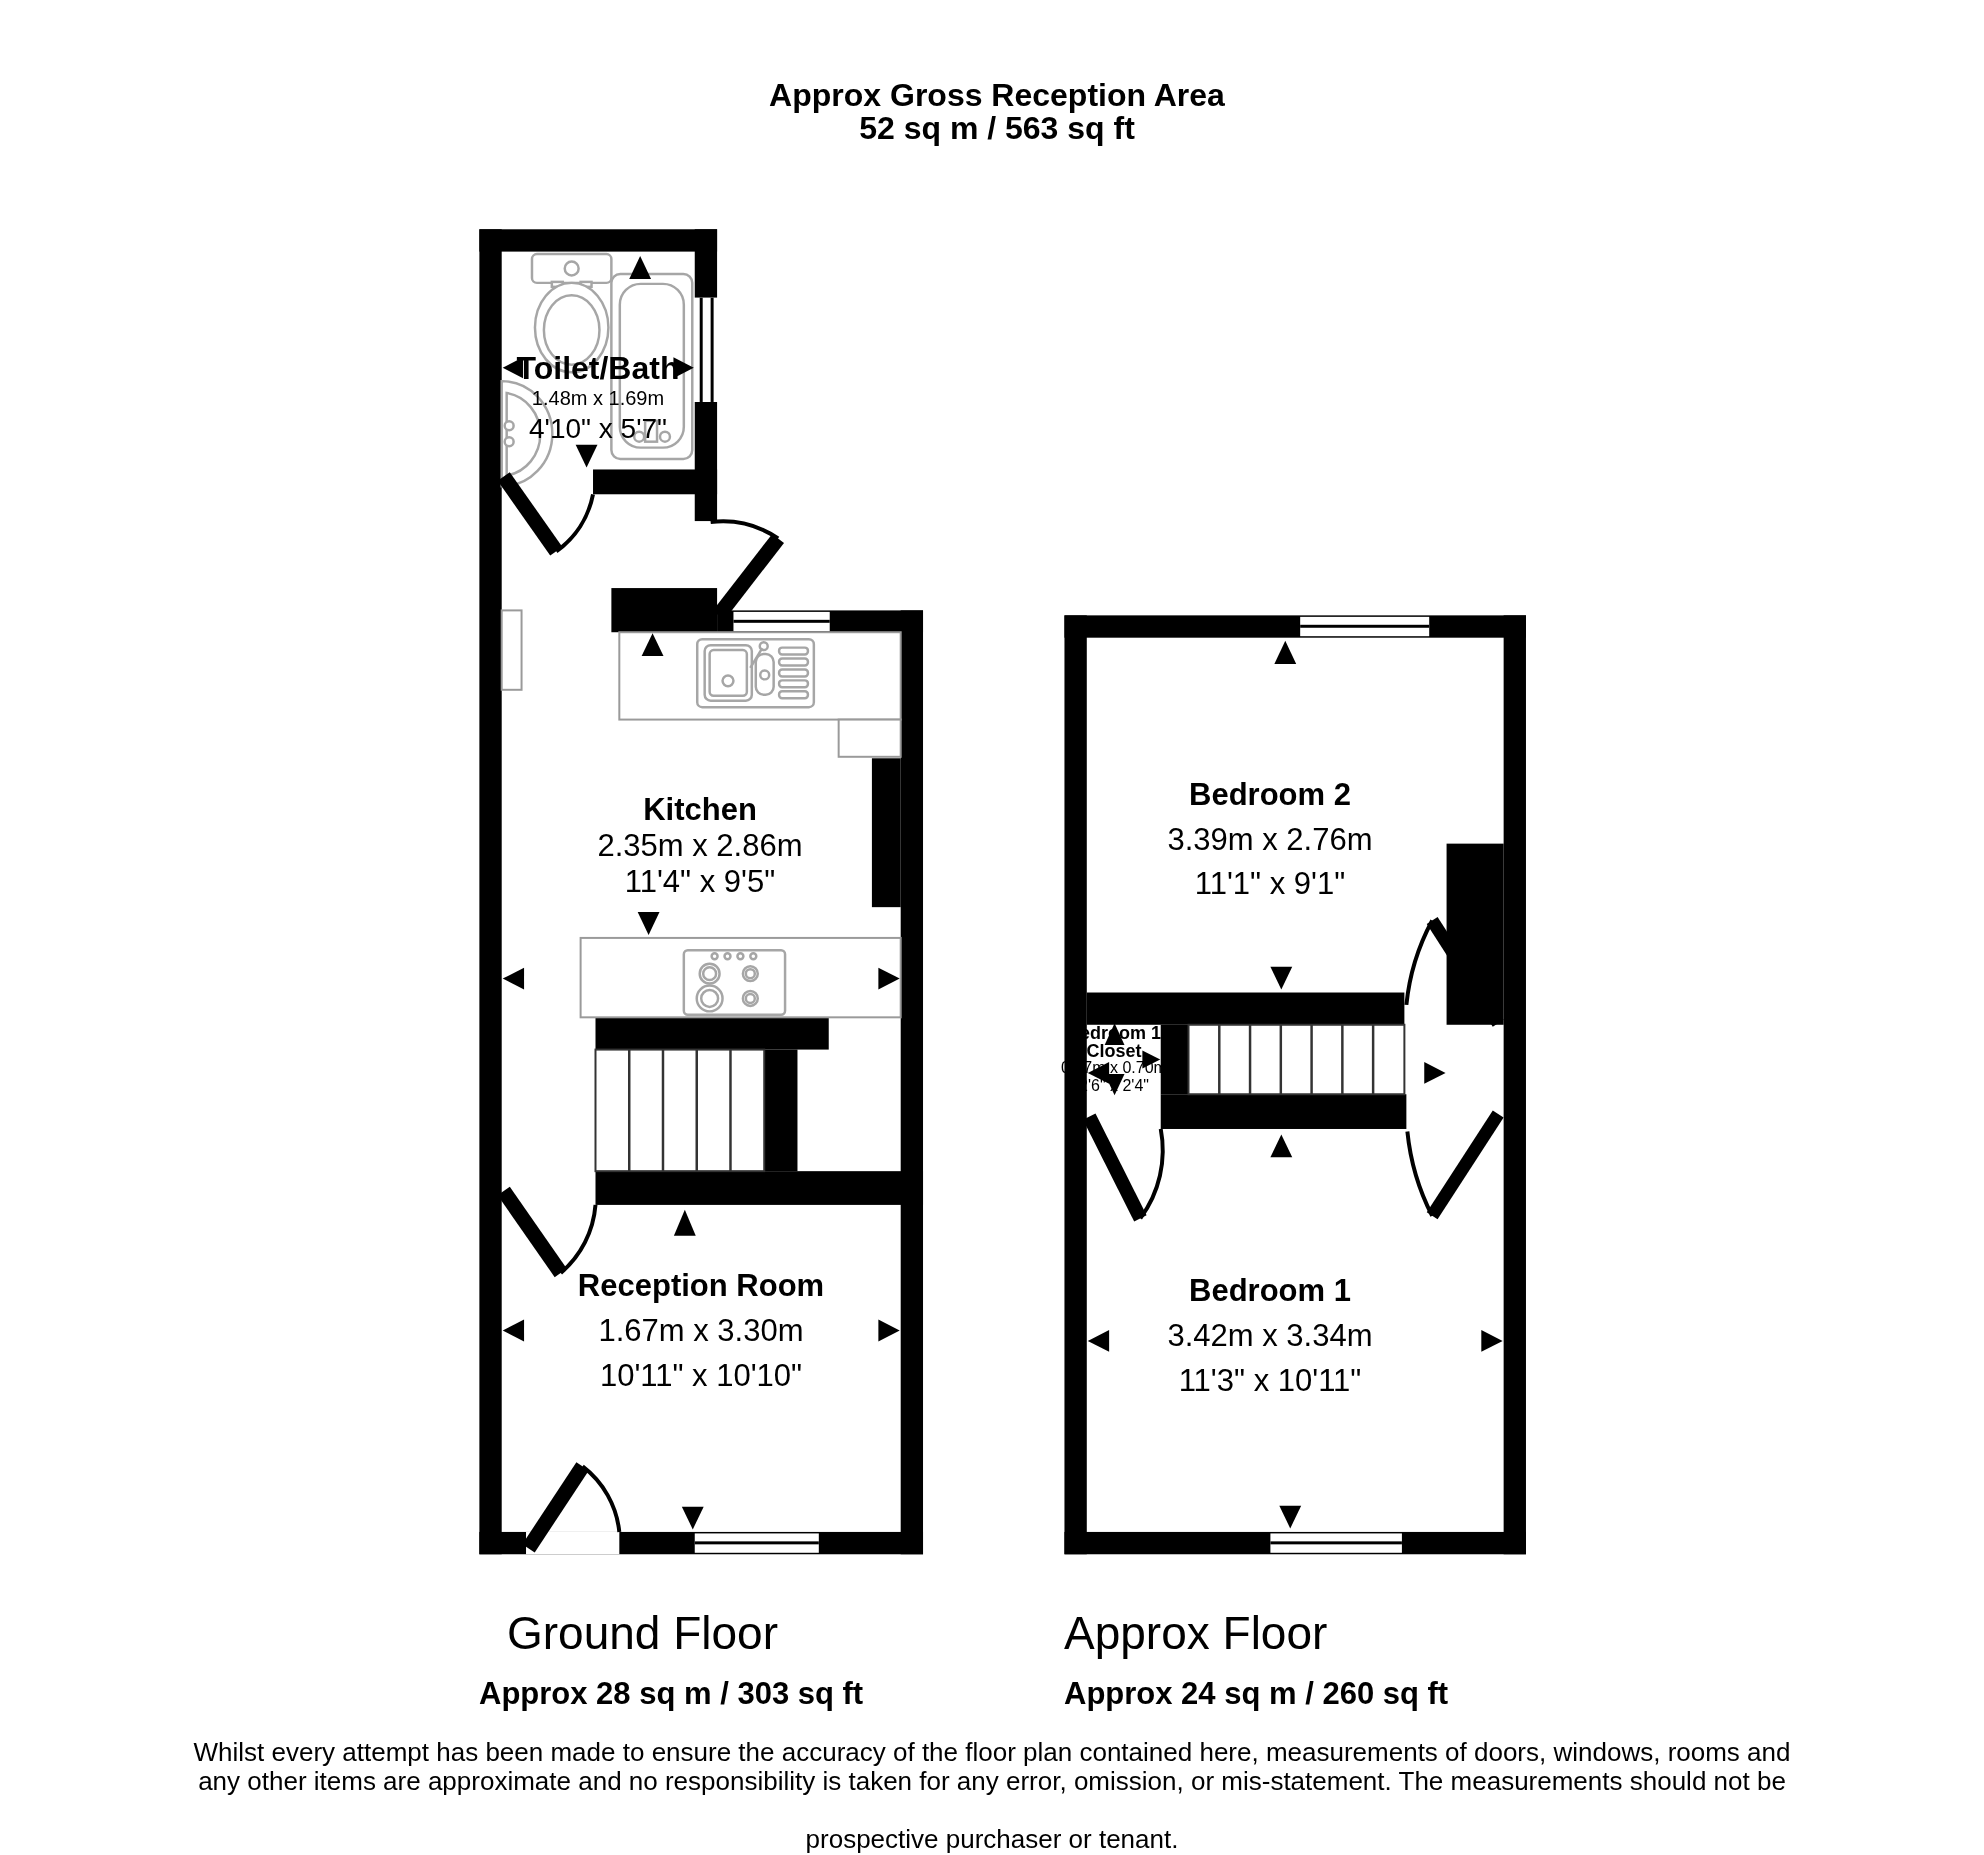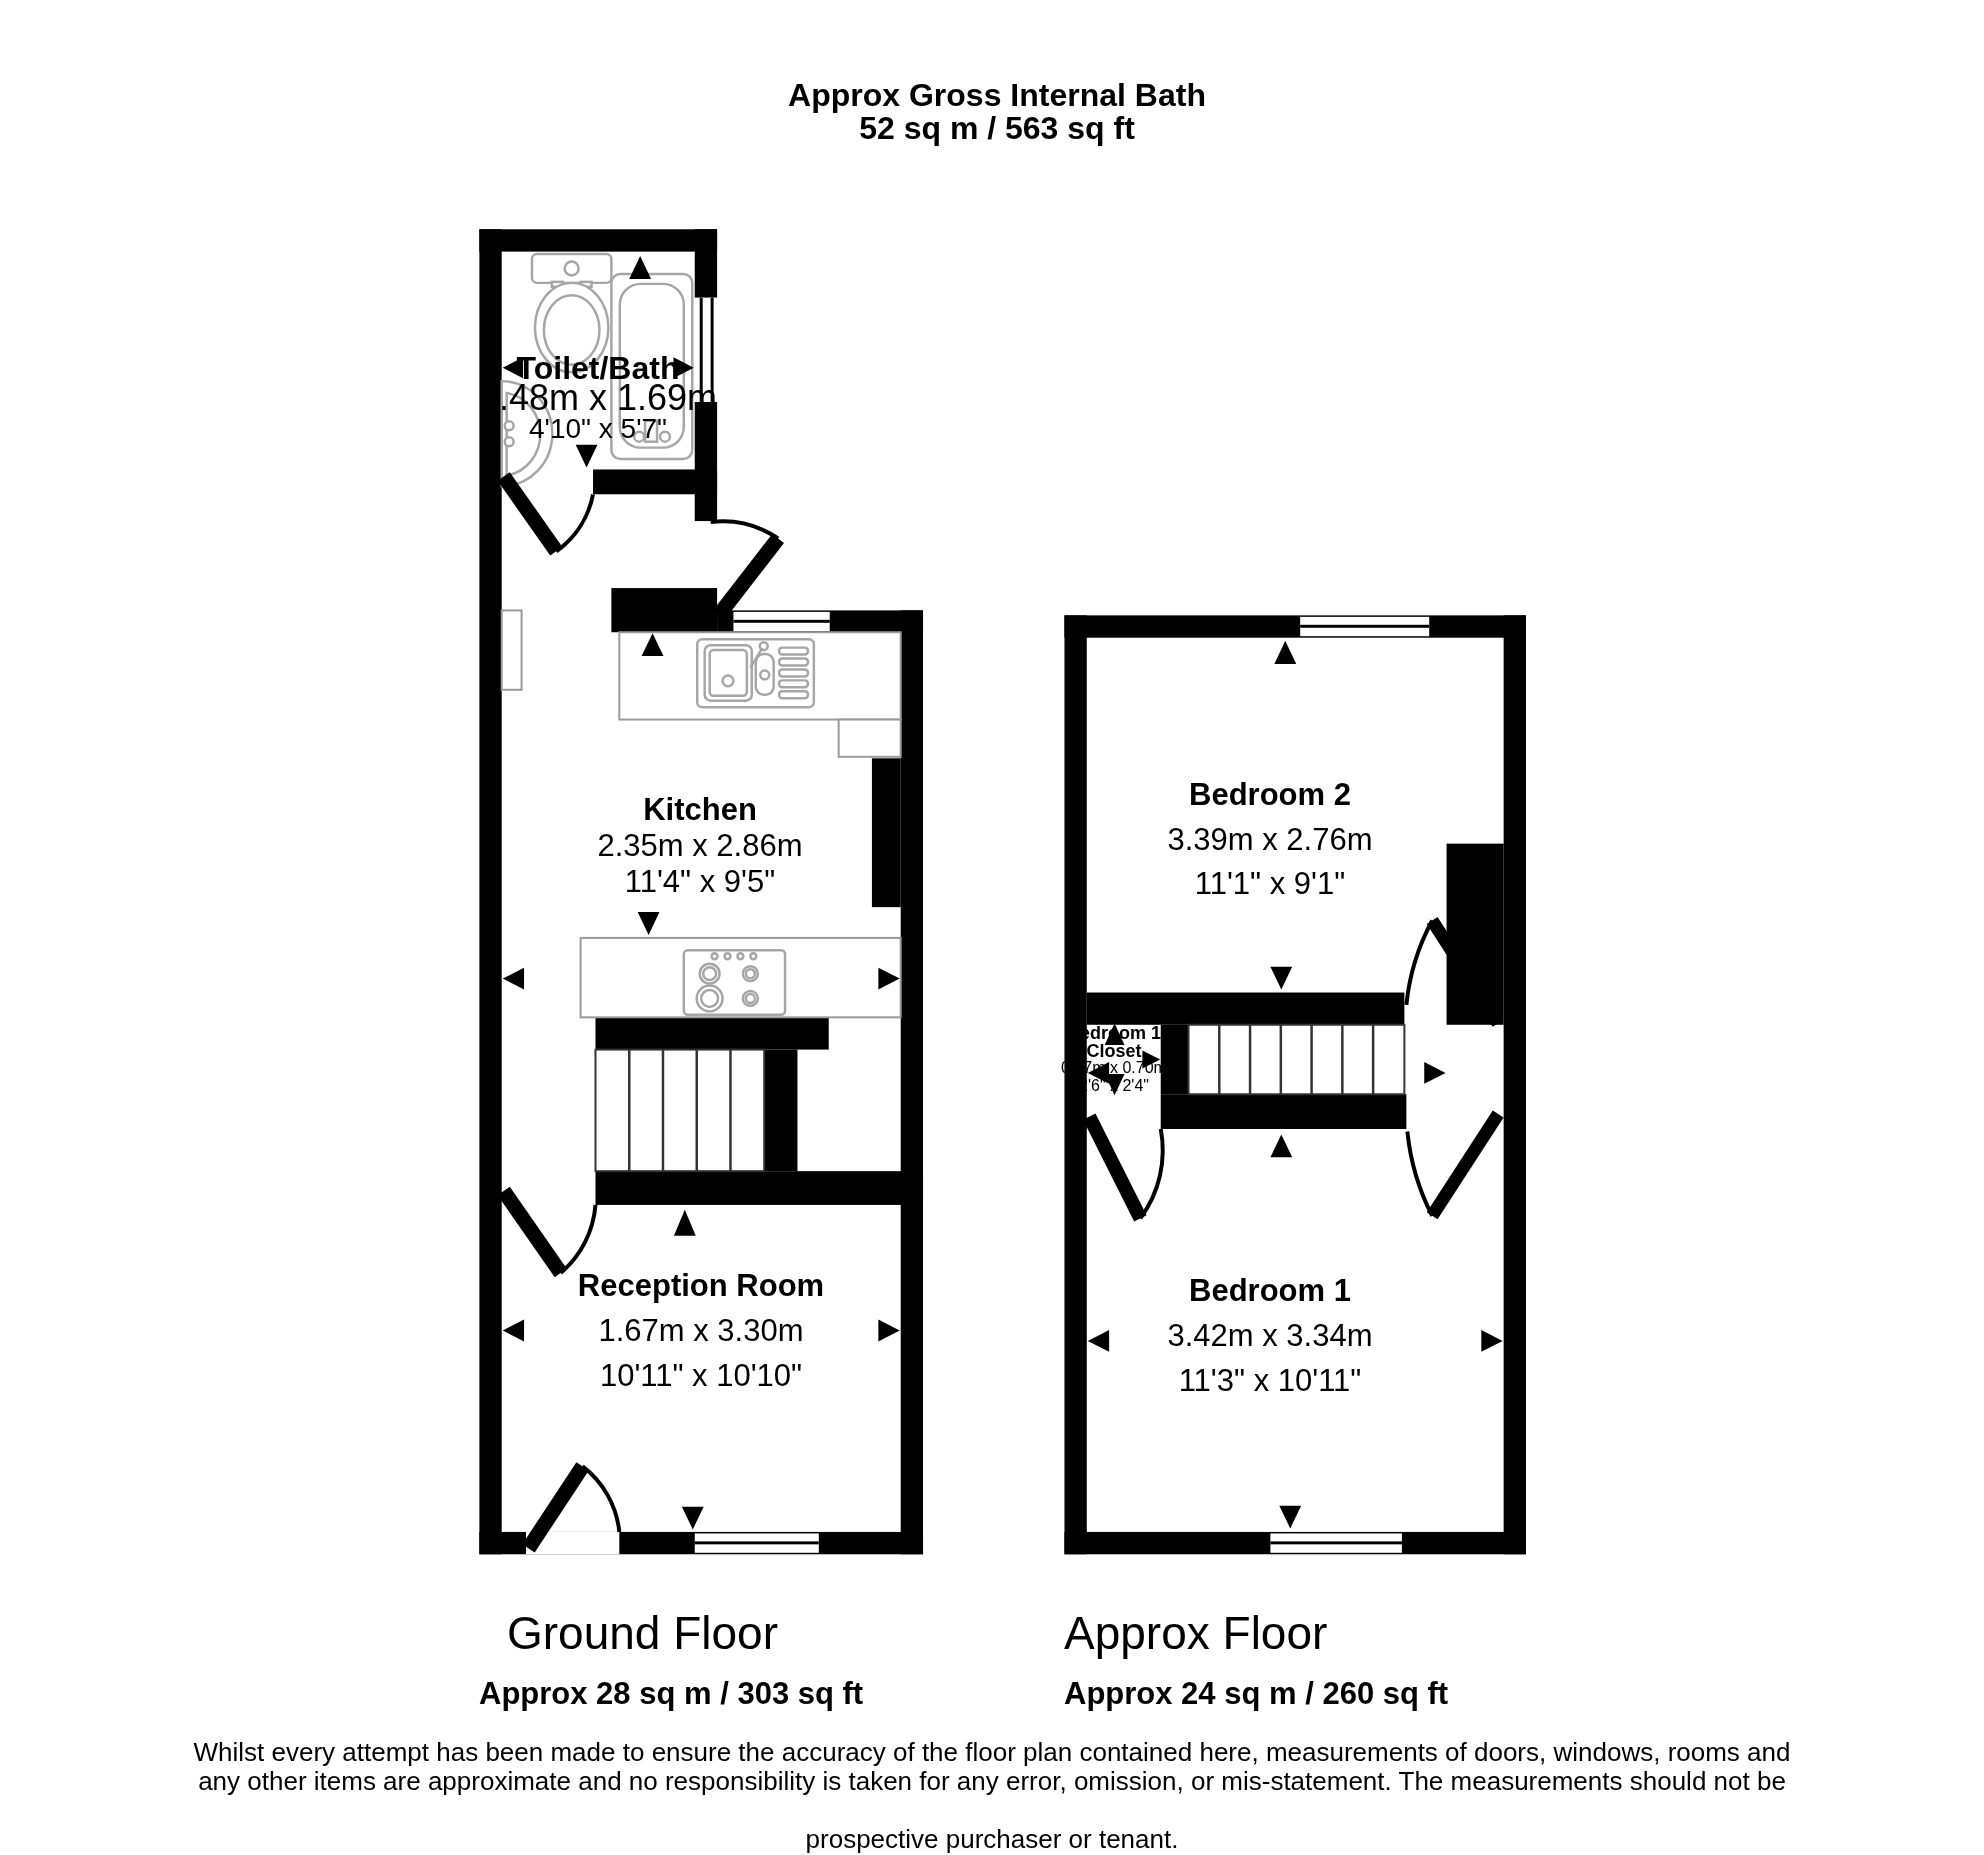--- a/index.html
+++ b/index.html
@@ -217,25 +217,25 @@
         <polygon points="2338,2135 2302,2117 2302,2153"></polygon>
         <polygon points="2226,2164 2266,2164 2246,2207"></polygon>
         <polygon points="2582,2286 2560,2332 2604,2332"></polygon>
         <polygon points="2192,2702 2235,2680 2235,2724"></polygon>
         <polygon points="3028,2702 2985,2680 2985,2724"></polygon>
         <polygon points="2578,3034 2622,3034 2600,3080"></polygon>
       </g>
     </g>
   </svg>
 
-  <div class="lbl t-title" style="left:997px;top:95px;">Approx Gross Internal Bath</div>
+  <div class="lbl t-title" style="left:997px;top:95px;">Approx Gross Reception Area</div>
   <div class="lbl t-title" style="left:997px;top:128px;">52 sq m / 563 sq ft</div>
 
   <div class="lbl t-room-name" style="left:598px;top:368px;font-size:32px;">Toilet/Bath</div>
-  <div class="lbl t-room-dim" style="left:598px;top:398px;font-size:36px;">1.48m x 1.69m</div>
+  <div class="lbl t-room-dim" style="left:598px;top:398px;font-size:20px;">1.48m x 1.69m</div>
   <div class="lbl t-room-dim" style="left:598px;top:429px;font-size:28px;">4'10" x 5'7"</div>
 
   <div class="lbl t-room-name" style="left:700px;top:809px;">Kitchen</div>
   <div class="lbl t-room-dim" style="left:700px;top:845px;">2.35m x 2.86m</div>
   <div class="lbl t-room-dim" style="left:700px;top:881px;">11'4" x 9'5"</div>
 
   <div class="lbl t-room-name" style="left:701px;top:1285px;">Reception Room</div>
   <div class="lbl t-room-dim" style="left:701px;top:1330px;">1.67m x 3.30m</div>
   <div class="lbl t-room-dim" style="left:701px;top:1375px;">10'11" x 10'10"</div>
 

